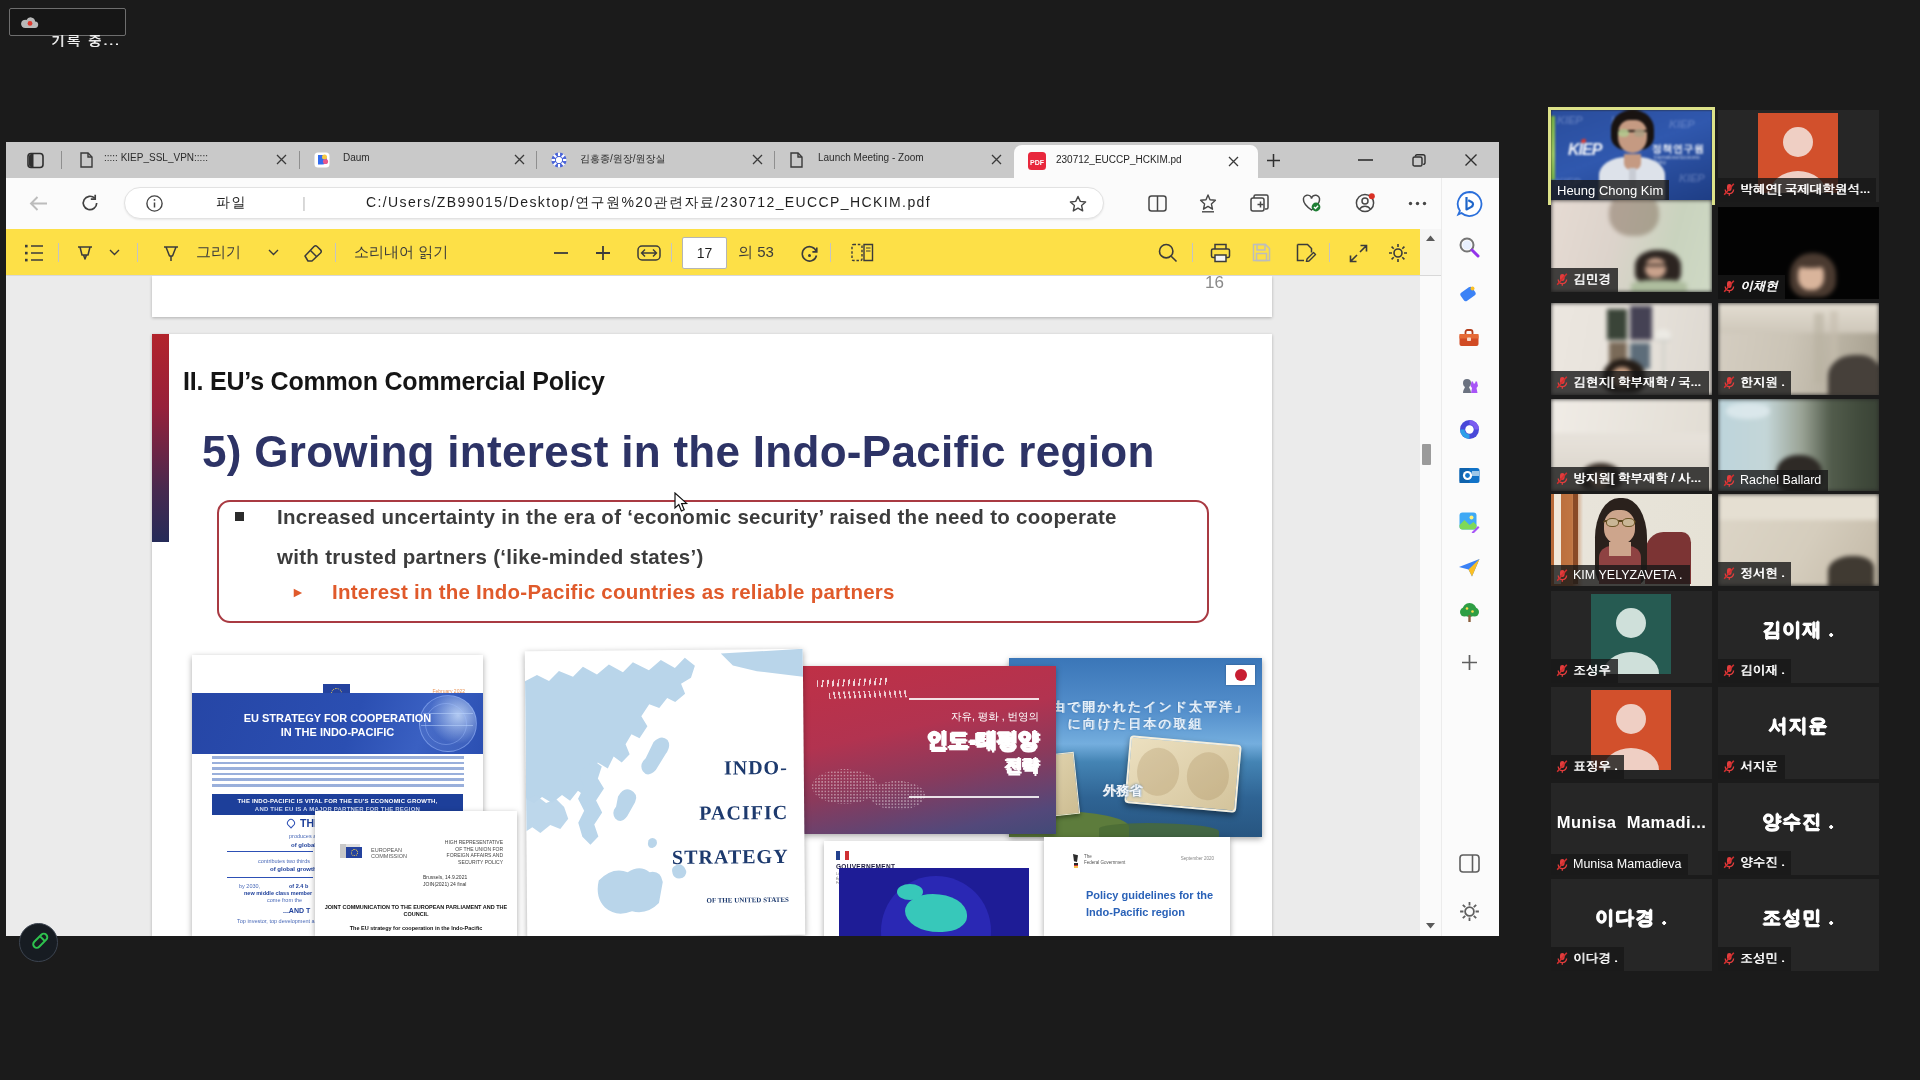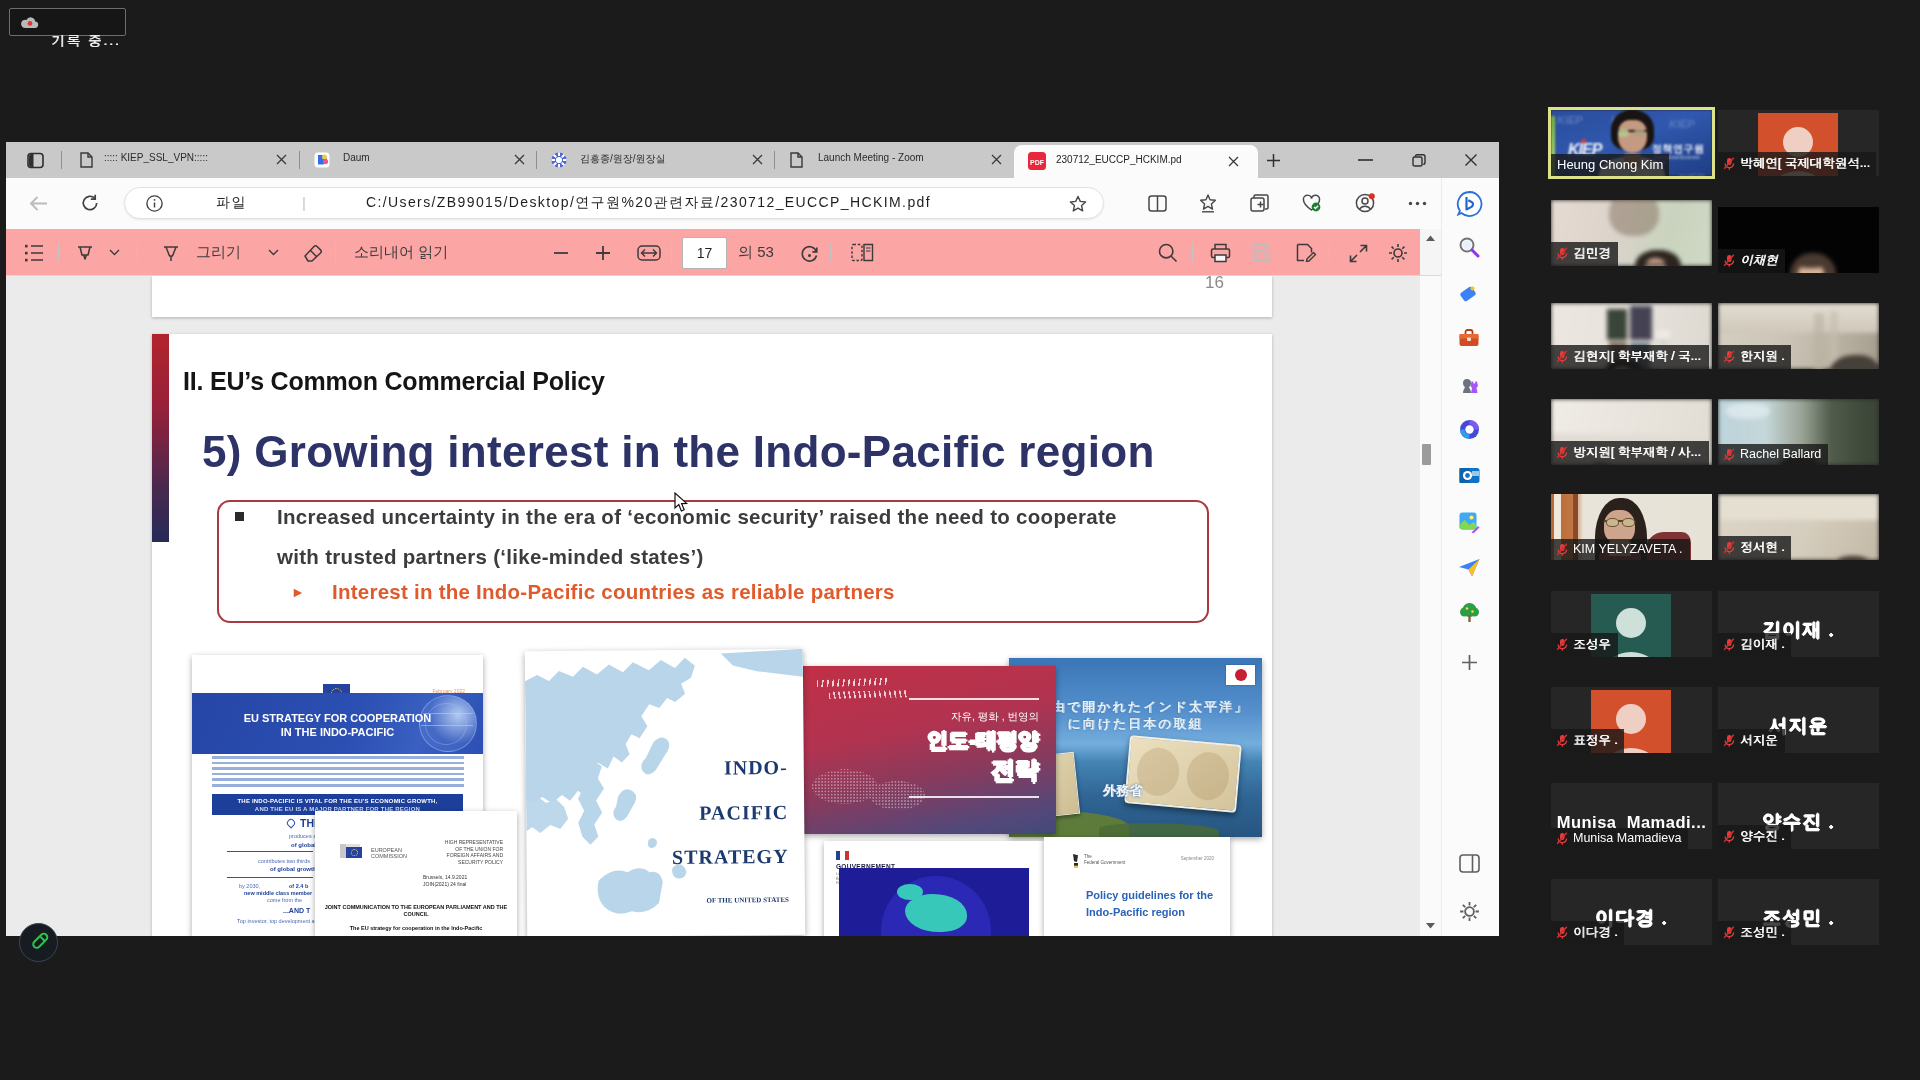--- a/index.html
+++ b/index.html
@@ -20,21 +20,21 @@
   #activetab { position:absolute; left:1008px; top:3px; width:244px; height:33px; background:#fbfbfb;
     border-radius:8px 8px 0 0; }
   
   #addr { position:absolute; left:0; top:36px; width:100%; height:51px; background:#fbfbfb; }
   #pill { position:absolute; left:118px; top:9px; width:980px; height:32px; background:#fff;
     border:1px solid #e2e2e2; border-radius:16px; box-shadow:0 1px 2px rgba(0,0,0,.08);
     display:flex; align-items:center;gap:43px; }
   #pill .fileb { font-size:14px; color:#1f1f1f; }
   #url { font-size:14px; color:#1f1f1f; white-space:nowrap; letter-spacing:1.4px; }
   
-  #ptool { position:absolute; left:0; top:87px; width:1435px; height:47px; background:#fca5a5;
+  #ptool { position:absolute; left:0; top:87px; width:1435px; height:47px; background:#fde047;
     border-bottom:1px solid #d8d8d8; }
   .ptxt { position:absolute; top:14px; font-size:15px; color:#3b3b3b; white-space:nowrap; }
   .psep { position:absolute; top:14px; width:1px; height:19px; background:#c4c4c4; }
   #pagebox { position:absolute; left:676px; top:8px; width:45px; height:32px; background:#fff;
     border:1px solid #b5b5b5; border-radius:2px; color:#1f1f1f; font-size:14px; text-align:center;
     line-height:30px; }
   
   #pdfcanvas { position:absolute; left:0; top:134px; width:1414px; height:660px; background:#ebebeb; overflow:hidden; }
   #page16 { position:absolute; left:146px; top:0px; width:1120px; height:41px; background:#fff;
     box-shadow:0 1px 3px rgba(0,0,0,.25); }
@@ -47,21 +47,21 @@
   
   #gradbar { position:absolute; left:0; top:0; width:17px; height:208px;
     background:linear-gradient(180deg,#b2242c 0%,#97203a 35%,#47294f 75%,#252b58 100%); }
   #h2t { position:absolute; left:31px; top:33px; font-size:25px; font-weight:bold; color:#151515; letter-spacing:-0.2px;}
   #h1t { position:absolute; left:50px; top:93px; font-size:44px; font-weight:bold; color:#2d3366; letter-spacing:0.3px; white-space:nowrap;}
   #redbox { position:absolute; left:65px; top:166px; width:992px; height:123px; border:2px solid #a93a42; border-radius:13px; }
   .bl1 { position:absolute; left:125px; font-size:20.5px; font-weight:bold; color:#3c3c3c; white-space:nowrap; letter-spacing:0.3px;}
   #orangeline { position:absolute; left:180px; top:246px; font-size:20.5px; font-weight:bold; color:#e05a2b; white-space:nowrap; letter-spacing:0.25px;}
   .thumb { position:absolute; background:#fff; box-shadow:0 2px 6px rgba(0,0,0,.35); overflow:hidden; }
   
-  .tile { position:absolute; width:161px; height:66px; background:#262626; overflow:hidden; }
+  .tile { position:absolute; width:161px; height:92px; background:#262626; overflow:hidden; }
   .vid { position:absolute; left:0; top:0; width:100%; height:100%; filter:blur(2px); }
   .nlabel { position:absolute; left:0px; bottom:0px; background:rgba(24,24,24,.8); color:#fff;
     font-size:12.5px; padding:3px 7px 4px 5px; text-shadow:0.7px 0 #fff; display:flex; align-items:center; white-space:nowrap; max-width:158px; overflow:hidden;}
   .nlabel .mic { margin-right:5px; flex:0 0 auto; }
   .cname { position:absolute; left:0; top:0; width:100%; height:78px; display:flex; align-items:center;
     justify-content:center; color:#fff; font-size:19px; letter-spacing:1px;}
   .avatar { position:absolute; left:40px; top:3px; width:80px; height:80px; }
   
   #pencil { position:absolute; left:19px; top:923px; width:39px; height:39px; border-radius:50%;
     background:#171c22; border:1px solid #3c4450; }
@@ -326,21 +326,21 @@
         </div>
         <div class="abs" style="left:94px;top:124px;color:#f2f6fa;font-size:13px;font-weight:bold;text-shadow:0 0 3px #2a5a8a,1px 0 #fff;">外務省</div>
       </div>
 
       <div class="thumb" style="left:651px;top:332px;width:253px;height:168px;background:linear-gradient(168deg,#bf3046 0%,#b23350 38%,#8a3a5c 62%,#53487a 88%,#424a78 100%);">
         <div class="abs" style="left:14px;top:13px;width:72px;height:7px;background-image:repeating-linear-gradient(100deg,rgba(250,240,240,.85) 0 1.6px,transparent 1.6px 5.2px);transform:rotate(-2deg)"></div>
         <div class="abs" style="left:26px;top:25px;width:78px;height:7px;background-image:repeating-linear-gradient(80deg,rgba(250,240,240,.8) 0 1.6px,transparent 1.6px 5px);transform:rotate(-1deg)"></div>
         <div class="abs" style="left:106px;top:32px;width:130px;height:1.5px;background:rgba(255,255,255,.85)"></div>
         <div class="abs" style="right:17px;top:44px;color:#fff;font-size:10.5px;">자유, 평화 , 번영의</div>
         <div class="abs" style="right:17px;top:60px;color:#fff;font-size:21px;font-weight:bold;text-shadow:1.5px 0 #fff,-1.5px 0 #fff,0 1.5px #fff,0 -1.5px #fff;">인도-태평양</div>
-        <div class="abs" style="right:17px;top:88px;color:#fff;font-size:24px;font-weight:bold;text-shadow:1.5px 0 #fff,-1.5px 0 #fff,0 1.5px #fff,0 -1.5px #fff;">전략</div>
+        <div class="abs" style="right:17px;top:88px;color:#fff;font-size:17px;font-weight:bold;text-shadow:1.5px 0 #fff,-1.5px 0 #fff,0 1.5px #fff,0 -1.5px #fff;">전략</div>
         <div class="abs" style="left:106px;top:130px;width:130px;height:1.5px;background:rgba(255,255,255,.85)"></div>
         <div class="abs" style="left:8px;top:92px;width:120px;height:68px;opacity:.5;background-image:radial-gradient(rgba(255,255,255,.8) 0.7px, transparent 0.9px);background-size:3.2px 3.2px;-webkit-mask-image:radial-gradient(ellipse 45% 42% at 28% 42%, #000 60%, transparent 61%),radial-gradient(ellipse 38% 35% at 72% 55%, #000 60%, transparent 61%);mask-image:radial-gradient(ellipse 45% 42% at 28% 42%, #000 60%, transparent 61%),radial-gradient(ellipse 38% 35% at 72% 55%, #000 60%, transparent 61%);"></div>
       </div>
 
       <div class="thumb" style="left:40px;top:321px;width:291px;height:281px;">
         <div class="abs" style="left:131px;top:29px;width:27px;height:19px;background:#24429e;">
             <div class="abs" style="left:8px;top:4px;width:11px;height:11px;border:1.5px dotted #f6d34c;border-radius:50%"></div>
           </div>
         <div class="abs" style="right:18px;top:33px;color:#e8955a;font-size:5px;">February 2022</div>
         <div class="abs" style="left:0;top:38px;width:100%;height:61px;background:linear-gradient(110deg,#2646a6 0%,#2b4fb2 55%,#3a60c2 78%,#2b4fb2 100%);">

